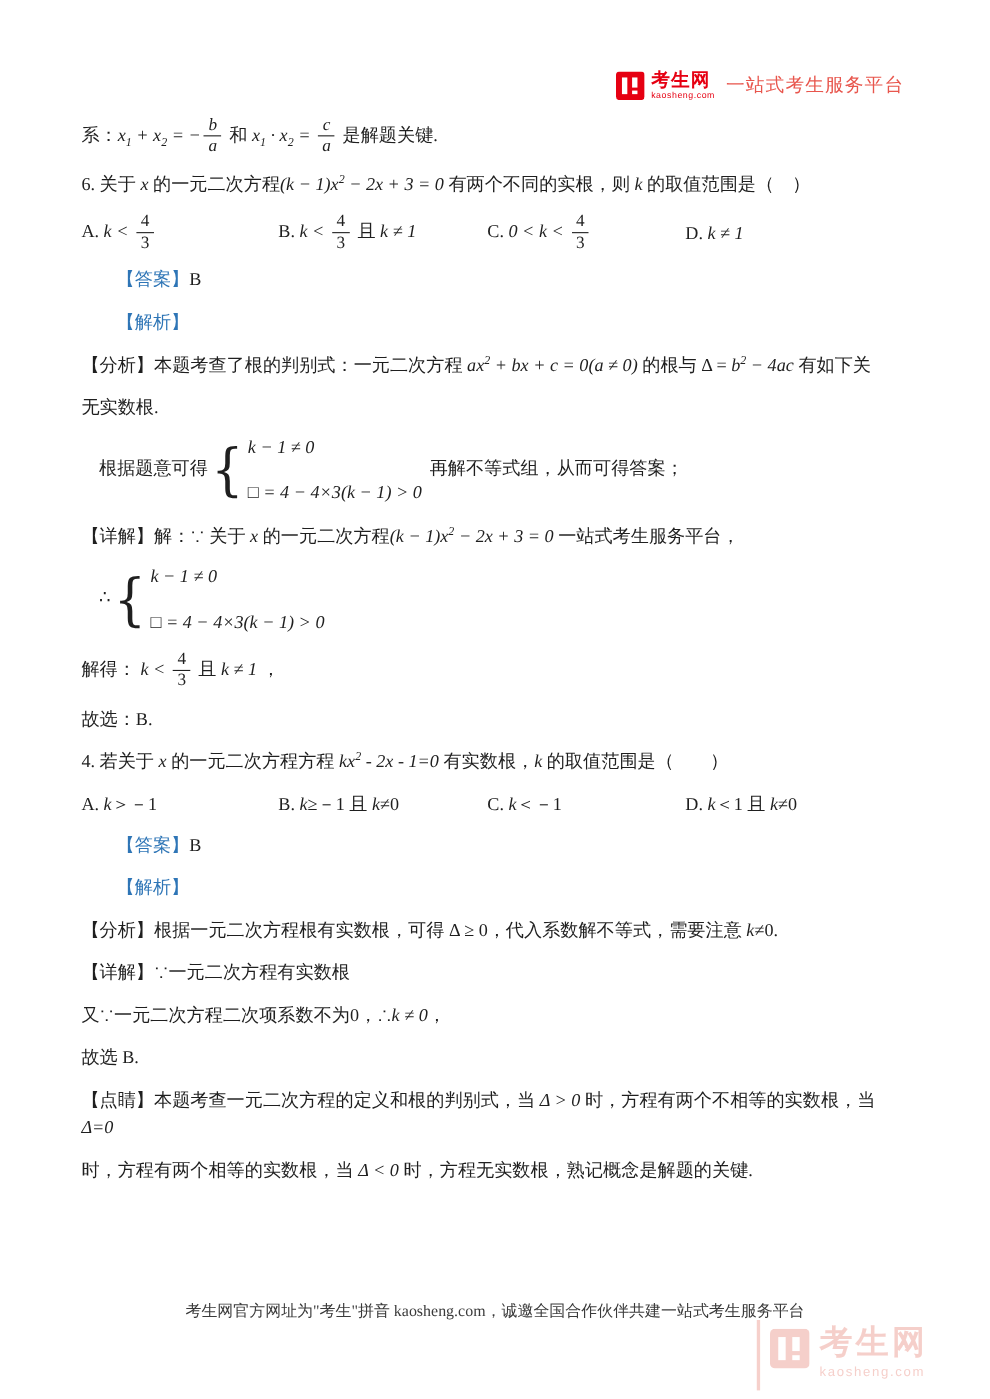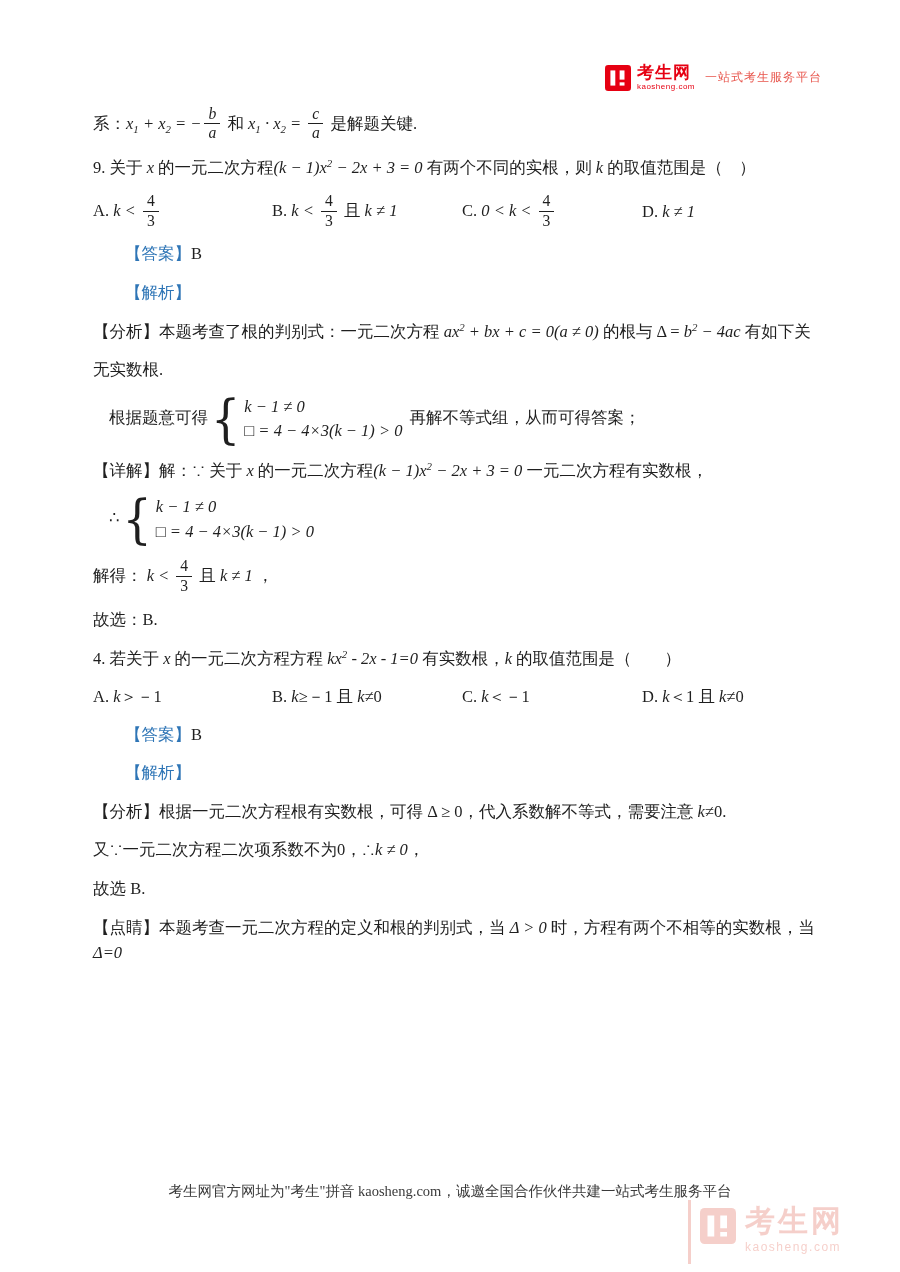--- a/index.html
+++ b/index.html
@@ -16,40 +16,40 @@
     font-family:"Liberation Serif","DejaVu Serif",serif;color:var(--ink);
   }
   
   .header{position:absolute;top:64px;right:78px;display:flex;align-items:center;gap:10px;
     font-family:"Liberation Sans","DejaVu Sans",sans-serif;}
   .logo{display:flex;align-items:center;gap:6px;}
   .logo-icon{width:26px;height:26px;display:block;}
   .logo-texts{display:flex;flex-direction:column;line-height:1;}
   .logo-main{color:var(--red);font-weight:700;font-size:17px;letter-spacing:1px;}
   .logo-domain{color:var(--red);font-size:8px;margin-top:2px;letter-spacing:0.5px;}
-  .tagline{color:var(--soft-red);font-size:12px;letter-spacing:1px;}
+  .tagline{color:var(--soft-red);font-size:17px;letter-spacing:1px;}
   
-  .doc{position:absolute;left:93px;top:106px;width:738px;font-size:16.5px;}
+  .doc{position:absolute;left:74px;top:106px;width:738px;font-size:16.5px;}
   .line{margin:0 0 13px;line-height:1.55;}
   .line.tall{margin:4px 16px 16px;}
   .options-row{display:grid;grid-template-columns:179px 190px 180px auto;align-items:center;margin:2px 0 12px;}
   .opt-cell{white-space:nowrap;}
   .s-p{}
   .s-m{font-style:italic;}
   .s-sup{font-style:italic;font-size:0.66em;vertical-align:super;line-height:0;}
   .s-sub{font-style:italic;font-size:0.66em;vertical-align:sub;line-height:0;}
   .s-blue{color:var(--blue);margin-left:32px;}
   .frac{display:inline-block;vertical-align:-0.6em;text-align:center;line-height:1.05;margin:0 3px;font-size:0.95em;}
   .frac .num{display:block;border-bottom:1.2px solid currentColor;padding:0 4px 1px;}
   .frac .den{display:block;padding-top:1px;}
   .frac.it{font-style:italic;}
   .cases{display:inline-flex;align-items:center;vertical-align:middle;margin:0 3px;}
   .cases .brace{font-size:46px;font-weight:300;line-height:1;transform:scaleY(1.12);margin-right:4px;
     font-family:"DejaVu Serif",serif;}
-  .cases .rows{display:inline-flex;flex-direction:column;gap:3px;text-align:left;}
+  .cases .rows{display:inline-flex;flex-direction:column;gap:20px;text-align:left;}
   .cases .row{line-height:1.3;}
   
   .footer{position:absolute;left:0;right:0;top:1182px;text-align:center;font-size:14.5px;color:#3a3a3a;}
   
   .watermark{position:absolute;right:56px;top:1200px;display:flex;align-items:flex-start;gap:9px;opacity:0.6;}
   .wm-bar{width:3px;height:64px;background:var(--pink);}
   .wm-icon{width:36px;height:36px;margin-top:8px;}
   .wm-texts{display:flex;flex-direction:column;margin-top:6px;font-family:"Liberation Sans","DejaVu Sans",sans-serif;}
   .wm-main{color:var(--pink);font-size:30px;font-weight:700;letter-spacing:3px;line-height:1;}
   .wm-domain{color:var(--pink);font-size:12px;letter-spacing:1.5px;margin-top:4px;}
@@ -70,61 +70,63 @@
       <div class="logo-texts">
         <span class="logo-main">考生网</span>
         <span class="logo-domain">kaosheng.com</span>
       </div>
     </div>
     <span class="tagline">一站式考生服务平台</span>
   </div>
 
   <div class="doc" id="doc-body">
       <div class="line"><span class="s-p">系：</span><span class="s-m">x</span><span class="s-sub">1</span><span class="s-m"> + </span><span class="s-m">x</span><span class="s-sub">2</span><span class="s-m"> = −</span><span class="frac it"><span class="num">b</span><span class="den">a</span></span><span class="s-p"> 和 </span><span class="s-m">x</span><span class="s-sub">1</span><span class="s-m"> · </span><span class="s-m">x</span><span class="s-sub">2</span><span class="s-m"> = </span><span class="frac it"><span class="num">c</span><span class="den">a</span></span><span class="s-p"> 是解题关键.</span></div>
-      <div class="line"><span class="s-p">9. 关于 </span><span class="s-m">x</span><span class="s-p"> 的一元二次方程</span><span class="s-m">(k − 1)x</span><span class="s-sup">2</span><span class="s-m"> − 2x + 3 = 0</span><span class="s-p"> 有两个不同的实根，则 </span><span class="s-m">k</span><span class="s-p"> 的取值范围是（　）</span></div>
+      <div class="line"><span class="s-p">6. 关于 </span><span class="s-m">x</span><span class="s-p"> 的一元二次方程</span><span class="s-m">(k − 1)x</span><span class="s-sup">2</span><span class="s-m"> − 2x + 3 = 0</span><span class="s-p"> 有两个不同的实根，则 </span><span class="s-m">k</span><span class="s-p"> 的取值范围是（　）</span></div>
       <div class="line options-row">
         <span class="opt-cell"><span class="s-p">A.  </span><span class="s-m">k &lt; </span><span class="frac"><span class="num">4</span><span class="den">3</span></span></span>
         <span class="opt-cell"><span class="s-p">B.  </span><span class="s-m">k &lt; </span><span class="frac"><span class="num">4</span><span class="den">3</span></span><span class="s-p"> 且 </span><span class="s-m">k ≠ 1</span></span>
         <span class="opt-cell"><span class="s-p">C.  </span><span class="s-m">0 &lt; k &lt; </span><span class="frac"><span class="num">4</span><span class="den">3</span></span></span>
         <span class="opt-cell"><span class="s-p">D.  </span><span class="s-m">k ≠ 1</span></span>
       </div>
       <div class="line"><span class="s-blue">【答案】</span><span class="s-p">B</span></div>
       <div class="line"><span class="s-blue">【解析】</span></div>
       <div class="line"><span class="s-p">【分析】本题考查了根的判别式：一元二次方程 </span><span class="s-m">ax</span><span class="s-sup">2</span><span class="s-m"> + bx + c = 0(a ≠ 0)</span><span class="s-p"> 的根与 Δ = </span><span class="s-m">b</span><span class="s-sup">2</span><span class="s-m"> − 4ac</span><span class="s-p"> 有如下关</span></div>
       <div class="line"><span class="s-p">无实数根.</span></div>
       <div class="line tall"><span class="s-p">根据题意可得</span><span class="cases">
           <span class="brace">{</span>
           <span class="rows">
             <span class="row"><span class="s-m">k − 1 ≠ 0</span></span>
             <span class="row"><span class="s-m">□ = 4 − 4×3(k − 1) &gt; 0</span></span>
           </span>
         </span><span class="s-p"> 再解不等式组，从而可得答案；</span></div>
-      <div class="line"><span class="s-p">【详解】解：∵ 关于 </span><span class="s-m">x</span><span class="s-p"> 的一元二次方程</span><span class="s-m">(k − 1)x</span><span class="s-sup">2</span><span class="s-m"> − 2x + 3 = 0</span><span class="s-p"> 一元二次方程有实数根，</span></div>
+      <div class="line"><span class="s-p">【详解】解：∵ 关于 </span><span class="s-m">x</span><span class="s-p"> 的一元二次方程</span><span class="s-m">(k − 1)x</span><span class="s-sup">2</span><span class="s-m"> − 2x + 3 = 0</span><span class="s-p"> 一站式考生服务平台，</span></div>
       <div class="line tall"><span class="s-p">∴</span><span class="cases">
           <span class="brace">{</span>
           <span class="rows">
             <span class="row"><span class="s-m">k − 1 ≠ 0</span></span>
             <span class="row"><span class="s-m">□ = 4 − 4×3(k − 1) &gt; 0</span></span>
           </span>
         </span></div>
       <div class="line"><span class="s-p">解得： </span><span class="s-m">k &lt; </span><span class="frac"><span class="num">4</span><span class="den">3</span></span><span class="s-p"> 且 </span><span class="s-m">k ≠ 1</span><span class="s-p"> ，</span></div>
       <div class="line"><span class="s-p">故选：B.</span></div>
       <div class="line"><span class="s-p">4. 若关于 </span><span class="s-m">x</span><span class="s-p"> 的一元二次方程方程 </span><span class="s-m">kx</span><span class="s-sup">2</span><span class="s-m"> - 2x - 1=0</span><span class="s-p"> 有实数根，</span><span class="s-m">k</span><span class="s-p"> 的取值范围是（　　）</span></div>
       <div class="line options-row">
         <span class="opt-cell"><span class="s-p">A. </span><span class="s-m">k</span><span class="s-p">＞－1</span></span>
         <span class="opt-cell"><span class="s-p">B. </span><span class="s-m">k</span><span class="s-p">≥－1 且 </span><span class="s-m">k</span><span class="s-p">≠0</span></span>
         <span class="opt-cell"><span class="s-p">C. </span><span class="s-m">k</span><span class="s-p">＜－1</span></span>
         <span class="opt-cell"><span class="s-p">D. </span><span class="s-m">k</span><span class="s-p">＜1 且 </span><span class="s-m">k</span><span class="s-p">≠0</span></span>
       </div>
       <div class="line"><span class="s-blue">【答案】</span><span class="s-p">B</span></div>
       <div class="line"><span class="s-blue">【解析】</span></div>
       <div class="line"><span class="s-p">【分析】根据一元二次方程根有实数根，可得 Δ ≥ 0，代入系数解不等式，需要注意 </span><span class="s-m">k</span><span class="s-p">≠0.</span></div>
+      <div class="line"><span class="s-p">【详解】∵一元二次方程有实数根</span></div>
       <div class="line"><span class="s-p">又∵一元二次方程二次项系数不为0，∴</span><span class="s-m">k ≠ 0</span><span class="s-p">，</span></div>
       <div class="line"><span class="s-p">故选 B.</span></div>
       <div class="line"><span class="s-p">【点睛】本题考查一元二次方程的定义和根的判别式，当 </span><span class="s-m">Δ &gt; 0</span><span class="s-p"> 时，方程有两个不相等的实数根，当 </span><span class="s-m">Δ=0</span></div>
+      <div class="line"><span class="s-p">时，方程有两个相等的实数根，当 </span><span class="s-m">Δ &lt; 0</span><span class="s-p"> 时，方程无实数根，熟记概念是解题的关键.</span></div>
     </div>
 
   <div class="footer">考生网官方网址为"考生"拼音 kaosheng.com，诚邀全国合作伙伴共建一站式考生服务平台</div>
 
   <div class="watermark">
     <div class="wm-bar"></div>
     <svg class="wm-icon" viewBox="0 0 24 24" aria-hidden="true">
       <rect width="24" height="24" rx="3" fill="#f0b0a8"></rect>
       <rect x="5" y="5" width="4.5" height="14" fill="#ffffff"></rect>
       <rect x="13.5" y="5" width="4.5" height="8.5" fill="#ffffff"></rect>

